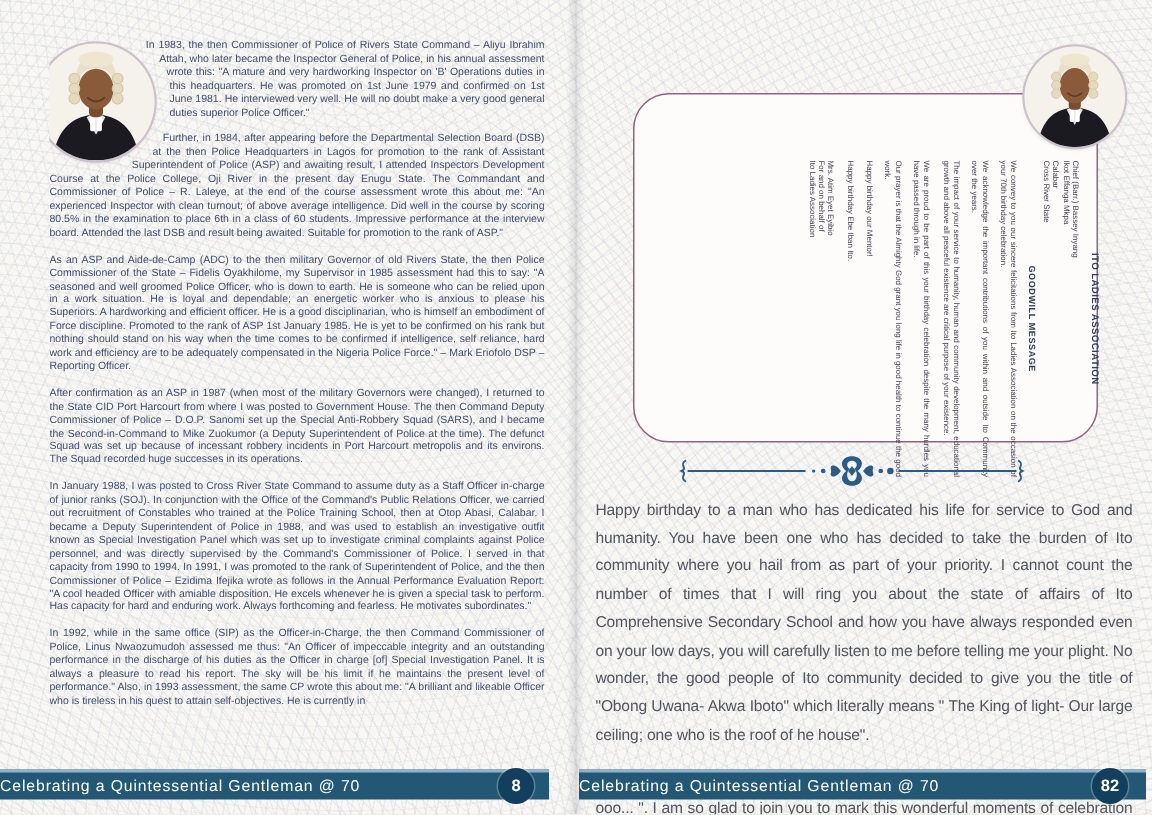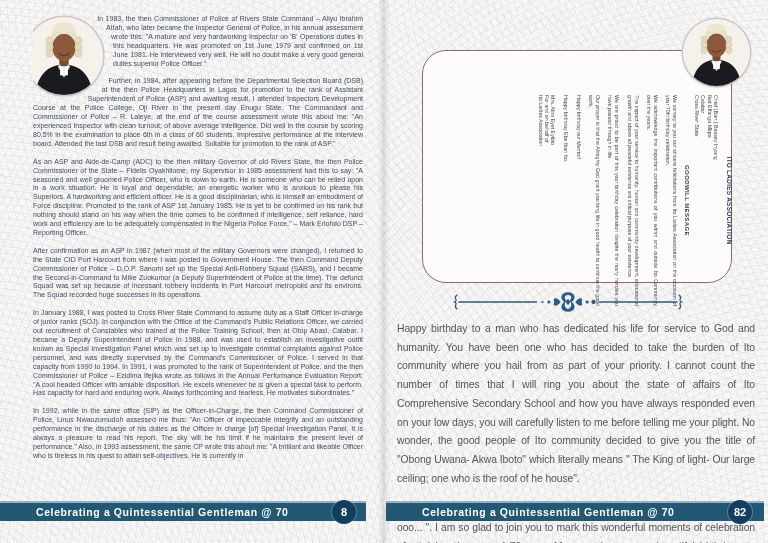--- a/index.html
+++ b/index.html
@@ -14,21 +14,21 @@
     background:
       repeating-radial-gradient(circle at -4% 112%, rgba(168,176,192,0) 0 6px, rgba(168,176,192,.30) 6px 7px),
       repeating-radial-gradient(circle at 104% 118%, rgba(168,176,192,0) 0 6px, rgba(168,176,192,.28) 6px 7px),
       repeating-radial-gradient(circle at 108% -12%, rgba(168,176,192,0) 0 6px, rgba(168,176,192,.26) 6px 7px),
       repeating-radial-gradient(circle at 30% -30%, rgba(168,176,192,0) 0 7px, rgba(168,176,192,.18) 7px 8px);
   }
   .spine{
     position:absolute;left:378px;top:0;width:12px;height:100%;z-index:2;pointer-events:none;
     background:linear-gradient(90deg,rgba(40,45,70,0) 0%,rgba(40,45,70,.10) 42%,rgba(40,45,70,.16) 50%,rgba(40,45,70,.08) 60%,rgba(40,45,70,0) 100%);
   }
-  .page{position:absolute;top:0;width:384px;height:524px;z-index:1;}
+  .page{position:absolute;top:12px;width:384px;height:524px;z-index:1;}
   .page-left{left:0;}
   .page-right{left:384px;}
 
   
   .lp-body{
     position:absolute;left:33px;right:21px;top:15px;bottom:44px;
     font-size:7px;line-height:8.9px;text-align:justify;color:#414e68;overflow:hidden;
   }
   .lp-body p{margin:0 0 9px 0;}
   .photo-circle{
@@ -37,22 +37,22 @@
   }
   .photo-float{float:left;width:78px;height:78px;margin:2px 10px 4px -8px;shape-outside:circle(50%);}
   .photo-float svg,.photo-abs svg{display:block;width:100%;height:100%;}
 
   
   .footer-bar{
     position:absolute;height:20px;top:501px;background:#235874;border-top:2px solid #8fb3cc;
     display:flex;align-items:center;z-index:3;
   }
   .footer-bar .footer-title{
-    color:#ffffff;font-weight:bold;font-size:10.5px;letter-spacing:.6px;
-    padding-left:36px;white-space:nowrap;
+    color:#ffffff;font-weight:normal;font-size:10.5px;letter-spacing:.6px;
+    white-space:nowrap;
   }
   .footer-left-bar{left:0;width:366px;}
   .footer-right-bar{left:2px;width:378px;}
   .page-num-circle{
     position:absolute;top:-3px;width:24px;height:24px;border-radius:50%;
     background:#123f5d;color:#fff;font-weight:bold;font-size:11px;
     display:flex;align-items:center;justify-content:center;
     box-shadow:0 0 0 1px rgba(255,255,255,.25);
   }
   .footer-left-bar .page-num-circle{right:10px;}

